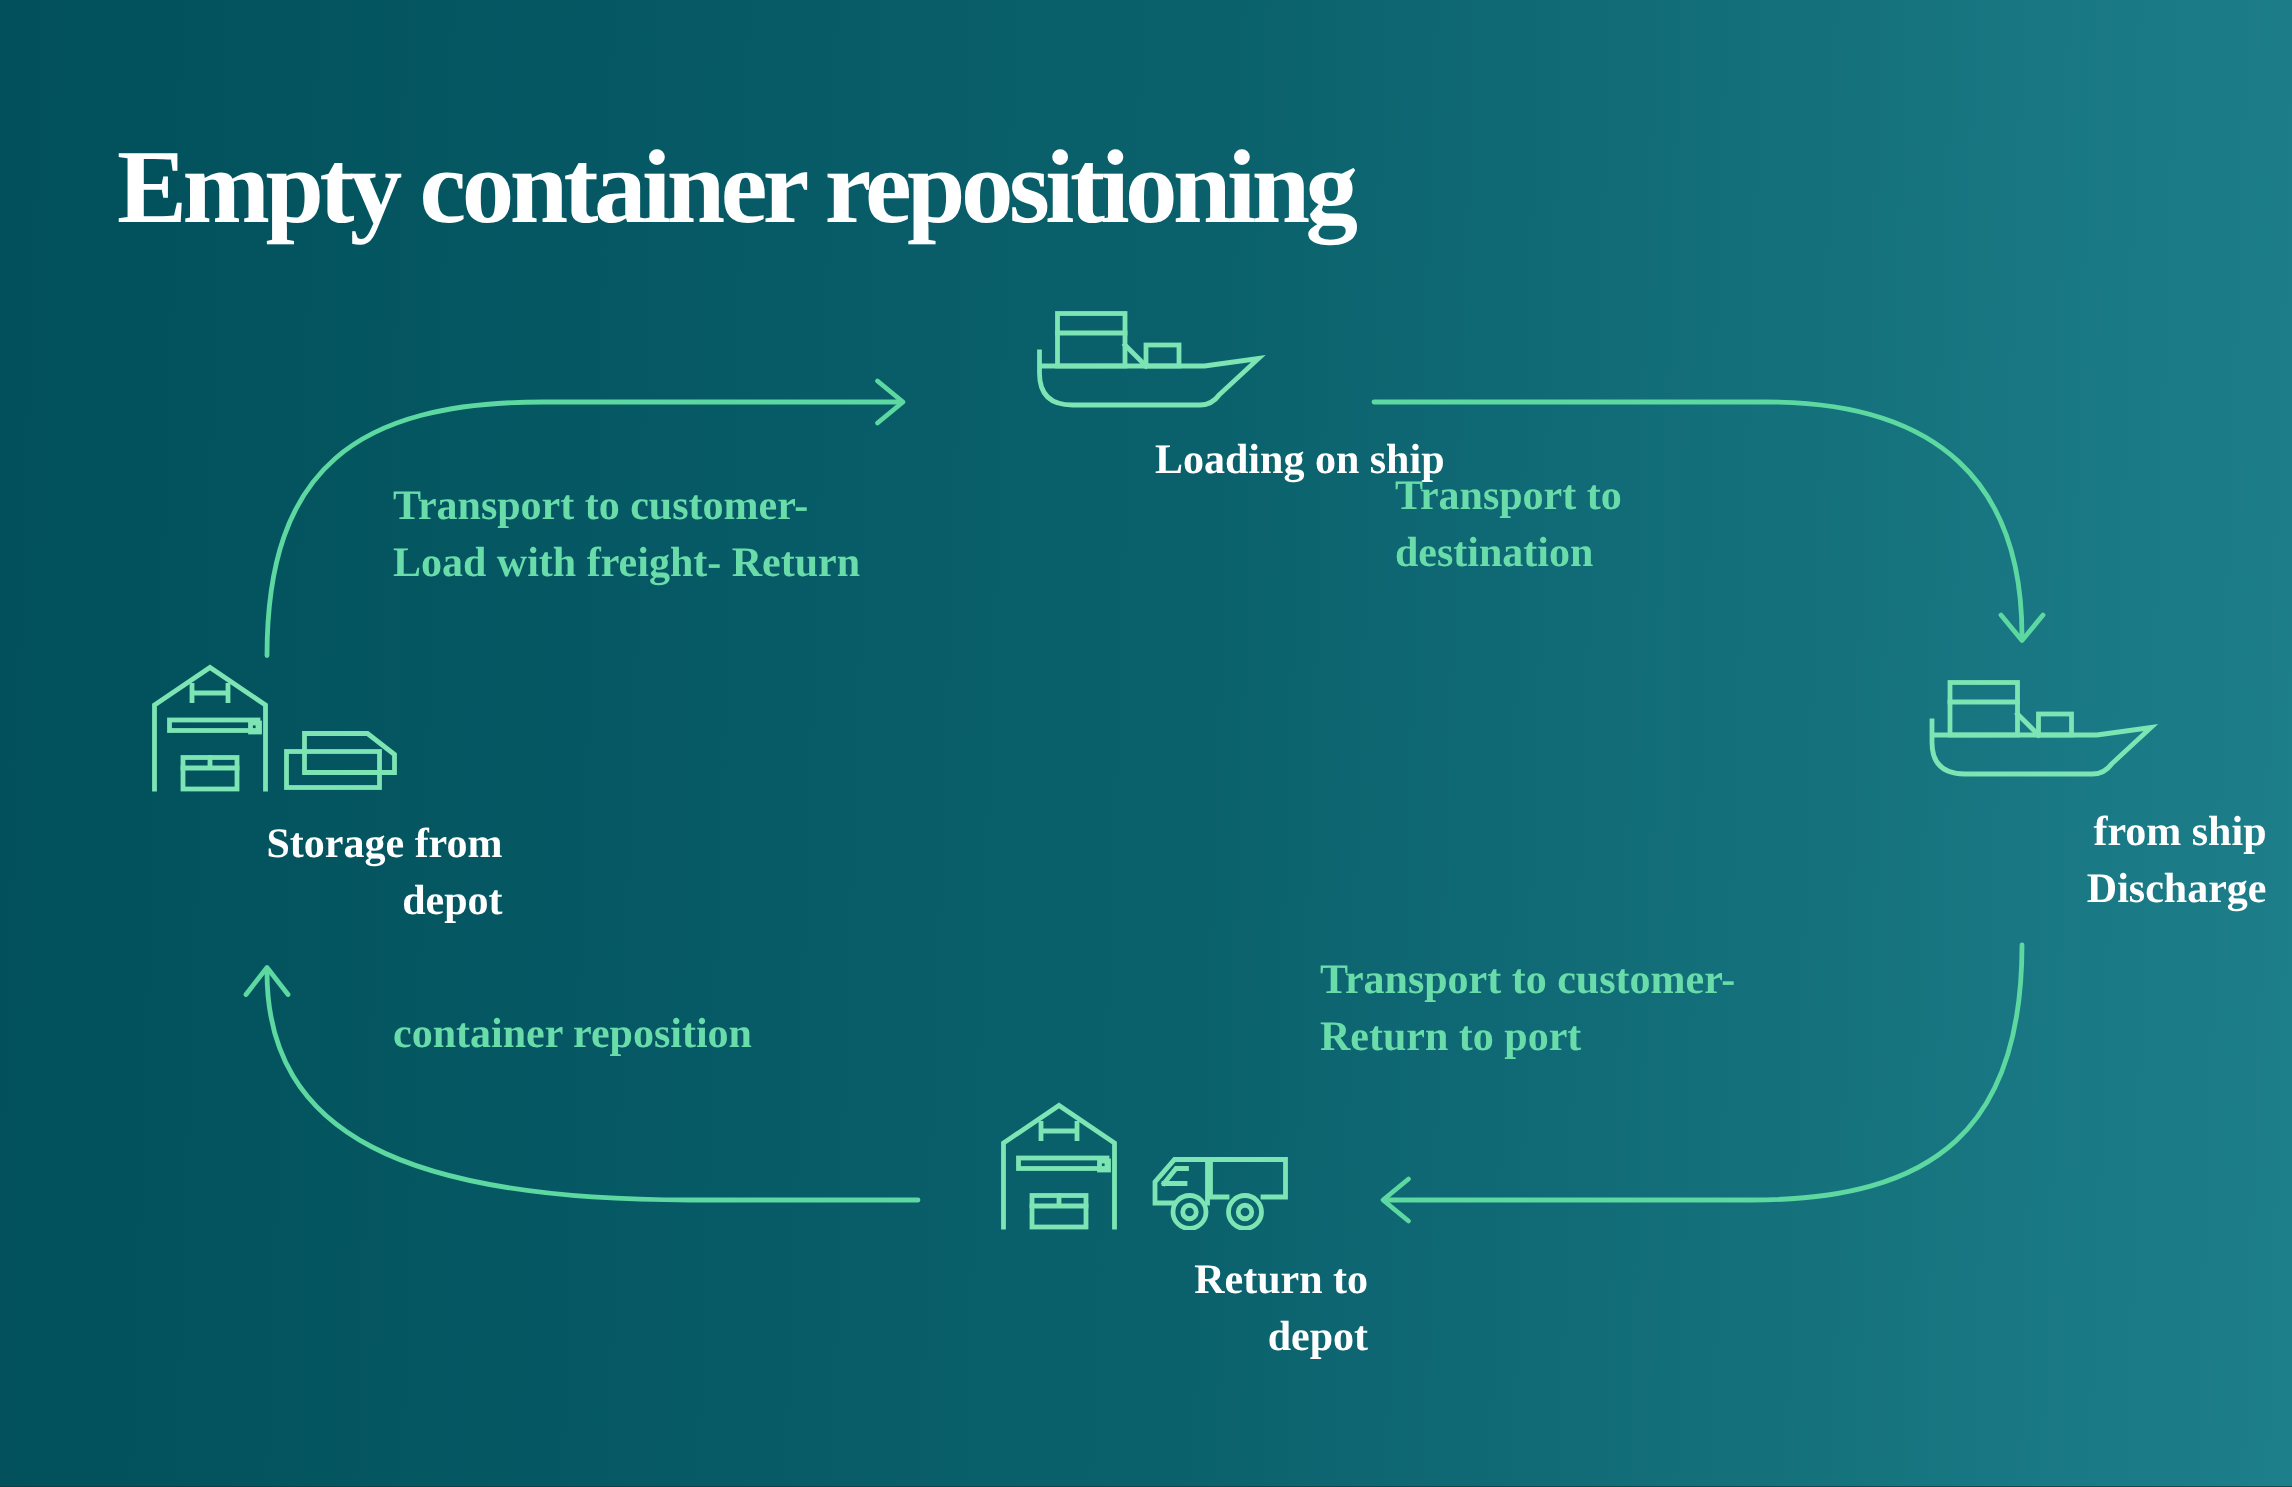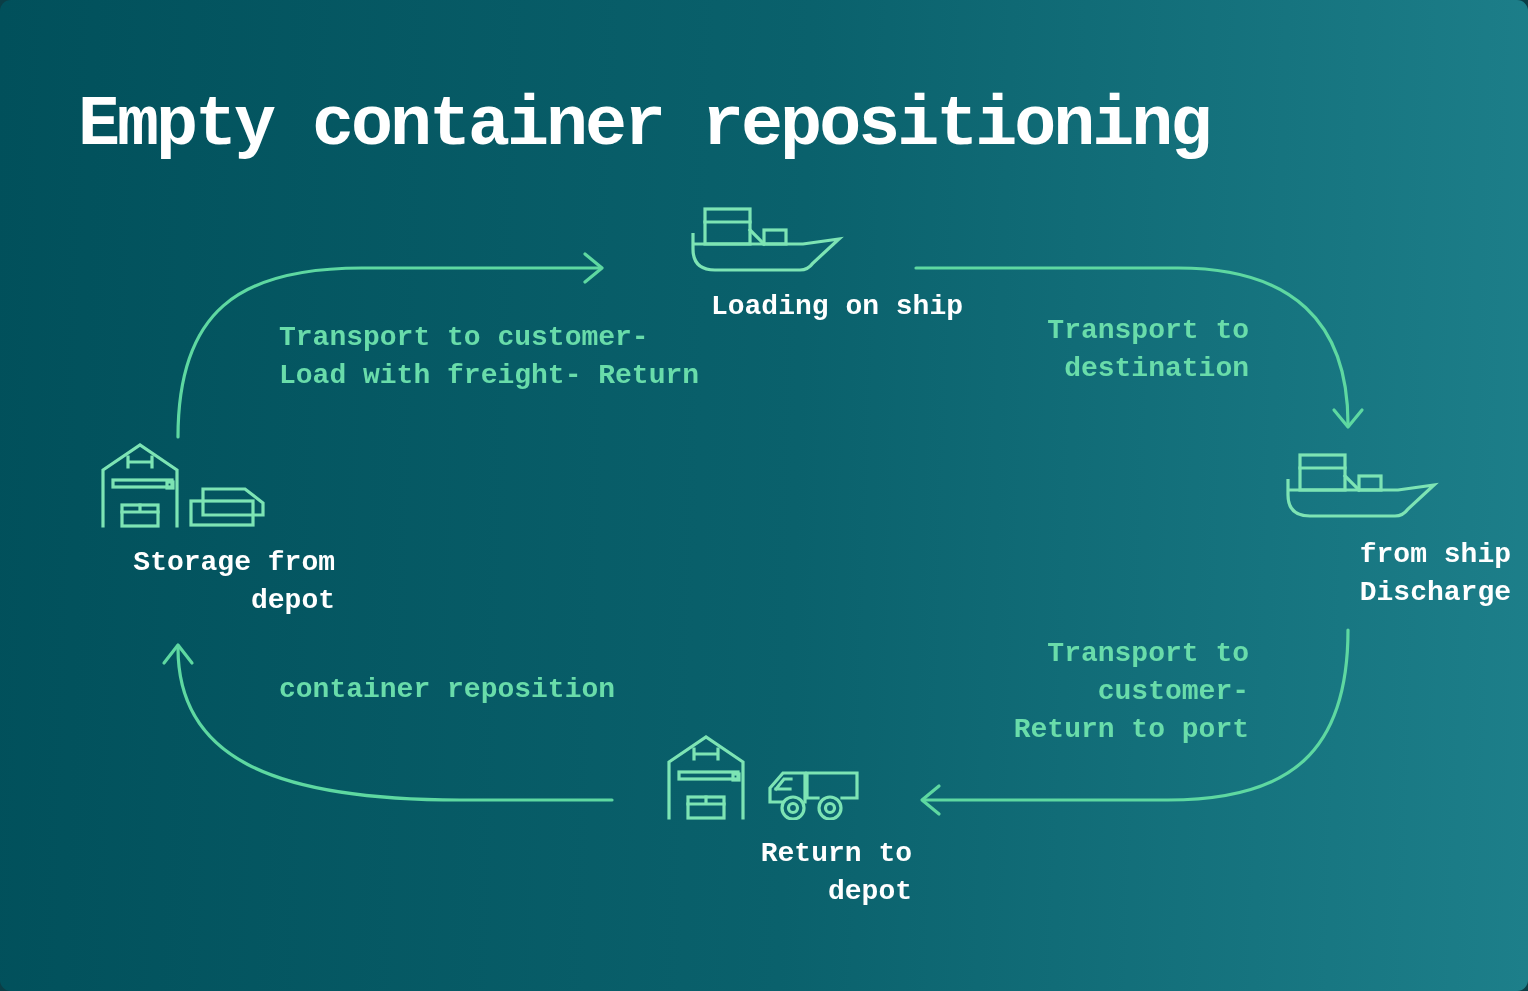--- a/index.html
+++ b/index.html
@@ -1,37 +1,36 @@
 <!DOCTYPE html>
 <html><head>
 <meta charset="utf-8">
 <style>
   html,body{margin:0;padding:0;background:#0b3e46;}
   .canvas{
     position:relative;
     width:1528px;height:991px;
     overflow:hidden;
     background:linear-gradient(92deg,#01505b 0%,#0a616c 52%,#1d7f8a 100%);
-    font-family:Liberation Mono, monospace;
-    border-radius:11px;
+    font-family:Liberation Serif, serif;
   }
   .title{
     position:absolute;left:78px;top:86px;
     font-size:70px;font-weight:700;letter-spacing:-3px;
     color:#ffffff;white-space:nowrap;
   }
   .arrows{position:absolute;left:0;top:0;}
   .arrows path{stroke:#5ed8a1;stroke-width:3.2;fill:none;stroke-linecap:round;stroke-linejoin:round;}
   .icon{position:absolute;}
   .icon *{stroke:#7de4b4;stroke-width:3.2;fill:none;stroke-linecap:square;stroke-linejoin:miter;}
   .label{position:absolute;font-size:28px;font-weight:600;line-height:38px;}
   .label span{display:block;}
   .node-label{color:#ffffff;text-align:right;}
-  .edge-label{color:#69dcaa;margin-left:17px;}
-  .align-right{text-align:right;}
+  .edge-label{color:#69dcaa;}
+  .align-right{}
 </style>
 </head>
 <body>
 
 <div class="canvas">
 
   <svg width="0" height="0" style="position:absolute" aria-hidden="true">
     <symbol id="sym-ship" viewBox="0 0 158 74">
       <path d="M5,32 V48 Q5,69 27,69 H112 Q120,69 125,62 L151,38 L115,43 H5 Z"></path>
       <rect x="17" y="8" width="45" height="35"></rect>

